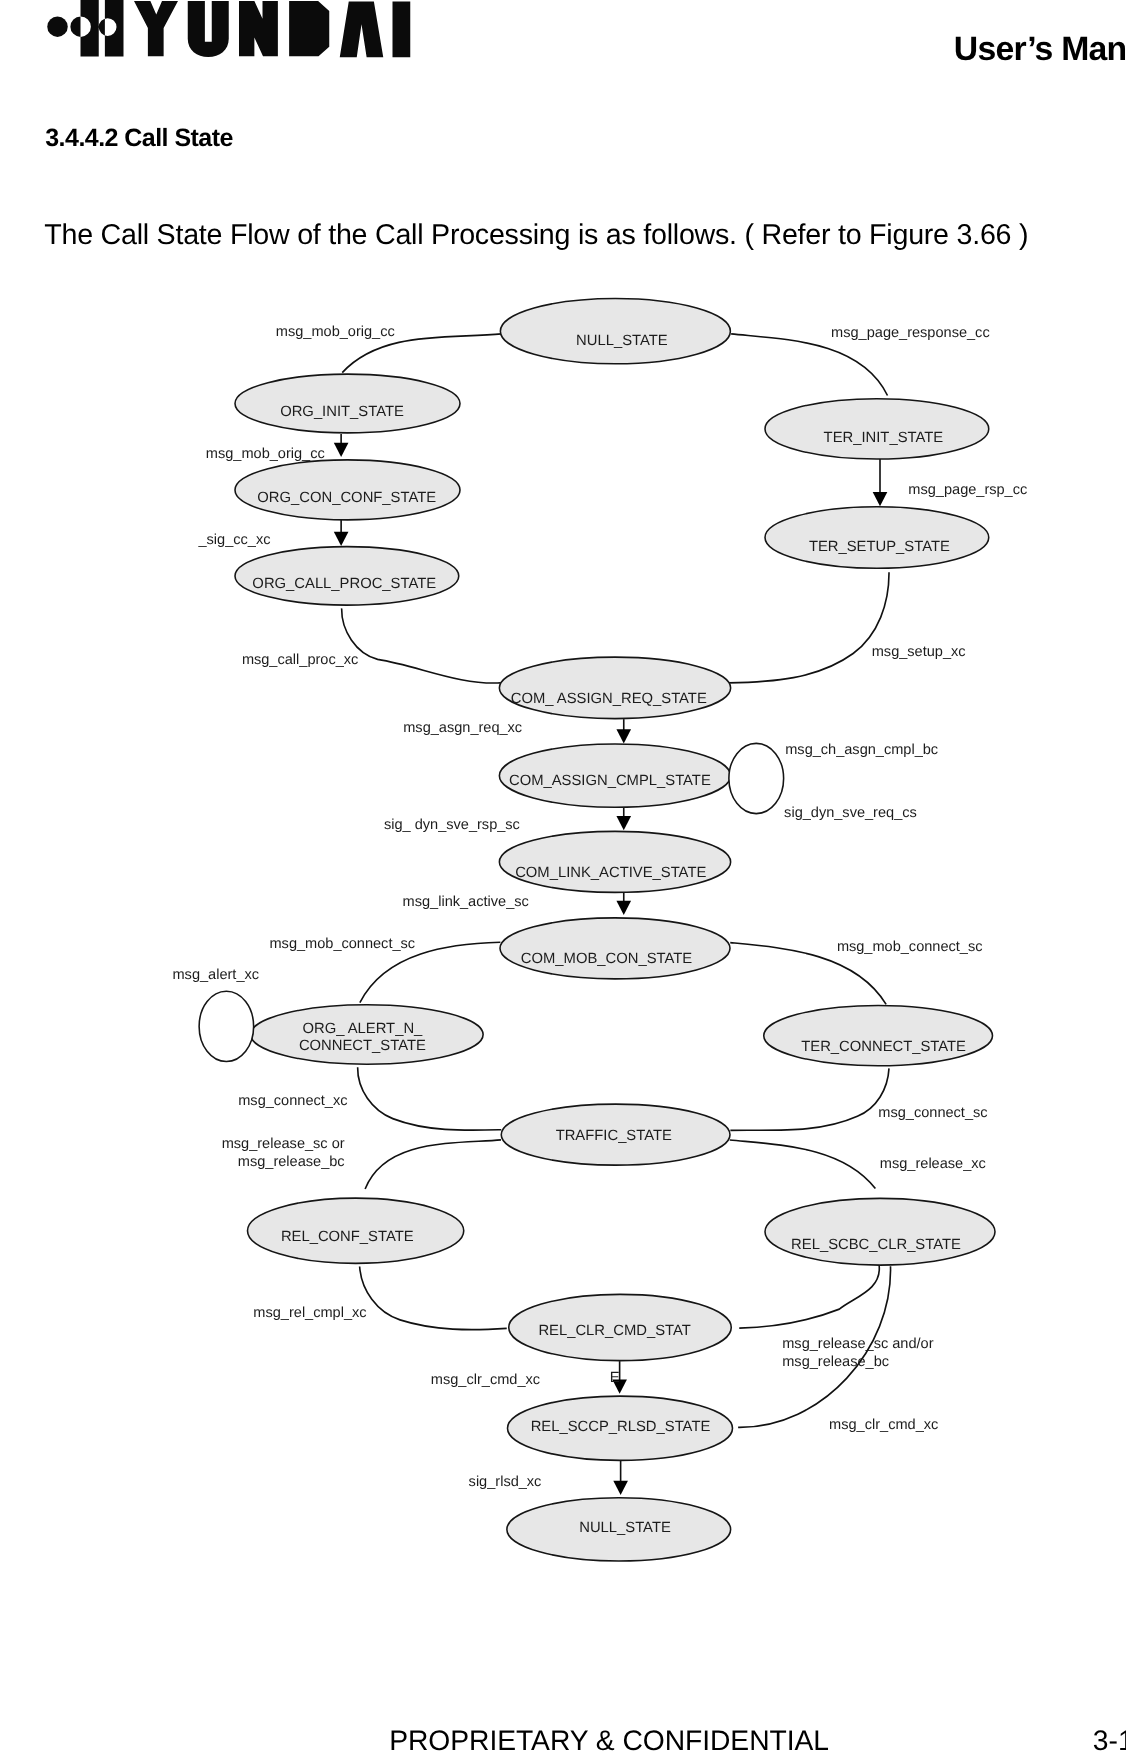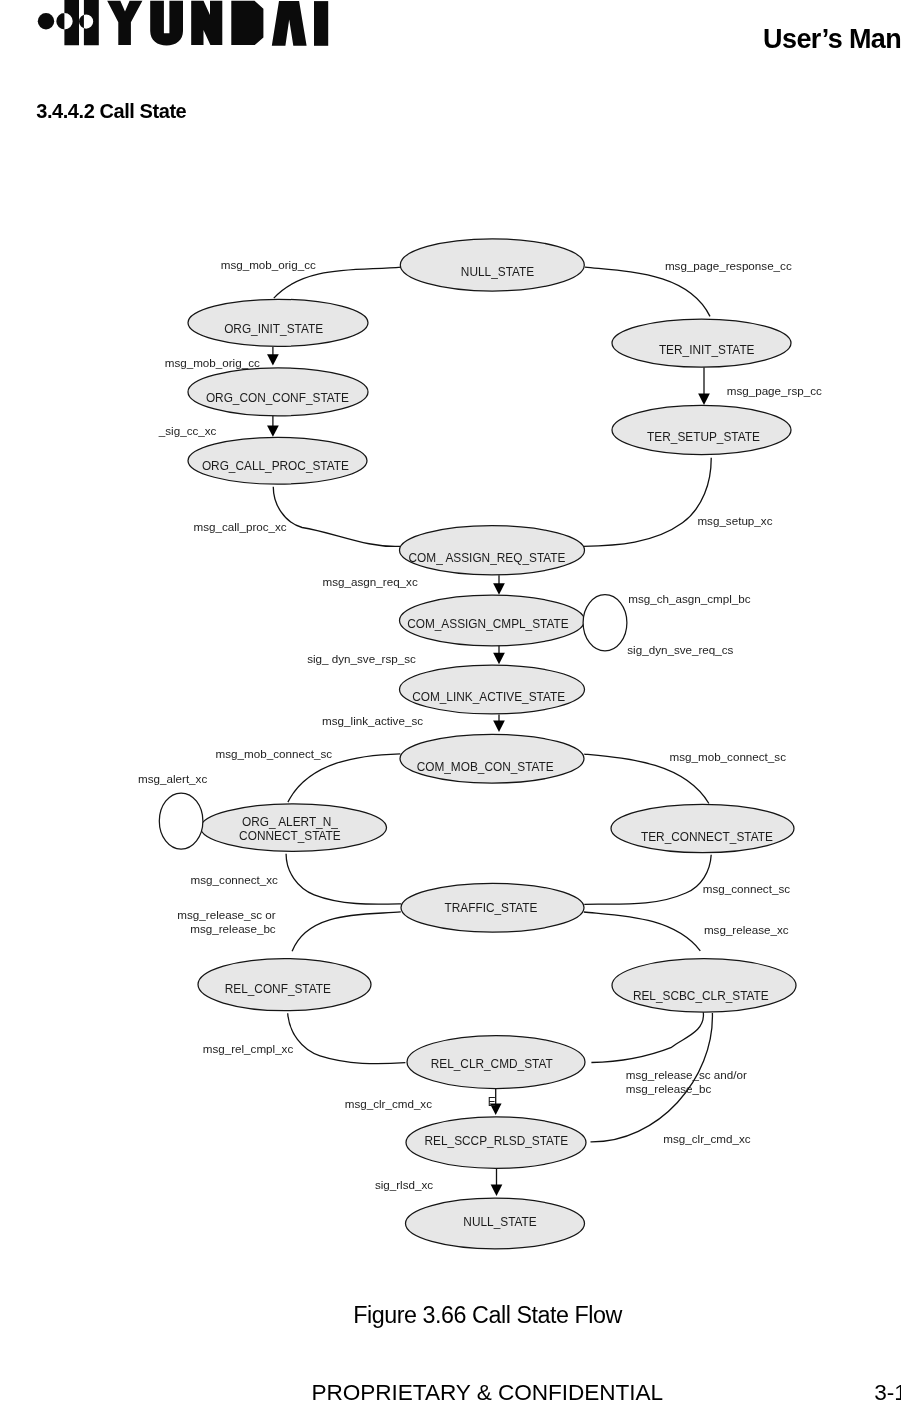--- a/index.html
+++ b/index.html
@@ -34,20 +34,21 @@
       <path d="M 114.2 0.8 H 127.9 V 33.3 H 133.4 V 0.8 H 147.0 V 31.0 C 147.0 40.2 139.7 45.6 130.6 45.6 C 121.5 45.6 114.2 40.2 114.2 31.0 Z"></path>
       <path d="M 155.2 0.8 H 167.5 L 174.0 15.0 V 0.8 H 186.3 V 44.9 H 174.4 L 167.5 30.0 V 44.9 H 155.2 Z"></path>
       <path d="M 195.3 0.8 H 218.5 L 227.4 8.7 V 37.4 L 218.8 44.9 H 195.3 Z M 209.0 11.3 H 215.1 V 34.9 H 209.0 Z"></path>
       <path d="M 243.0 1.1 H 263.1 L 270.6 45.8 H 257.3 L 253.2 19.4 L 249.4 45.8 H 235.8 Z"></path>
       <path d="M 278.0 1.1 H 292.2 V 45.8 H 278.0 Z"></path>
     </g>
   </svg>
 
   <div id="hdr-right">User’s Manual</div>
   <div id="sect">3.4.4.2  Call State</div>
+  <div id="para">The Call State Flow of the Call Processing is as follows. ( Refer to Figure 3.66 )</div>
 
   <svg id="diagram" width="901" height="1290">
     <g id="edges">
         <path d="M 365.2 267.1 C 323.3 271.1 269.1 264.2 237.8 298.1" class="edge"></path>
         <path d="M 548.9 267.1 C 591.7 271.5 652.2 272.1 674.0 316.4" class="edge"></path>
         <path d="M 237.3 486.7 C 237.1 504.3 248.6 522.8 266.1 527.5 C 299.1 532.7 330.3 548.1 364.5 546.3" class="edge"></path>
         <path d="M 675.2 457.8 C 675.4 482.2 666.8 507.9 646.5 522.8 C 617.9 543.5 581.0 545.7 547.0 546.3" class="edge"></path>
         <path d="M 364.3 753.8 C 323.6 754.9 272.5 761.6 251.9 802.1" class="edge"></path>
         <path d="M 548.2 754.1 C 591.5 758.2 647.8 762.4 672.9 803.5" class="edge"></path>
         <path d="M 250.1 853.8 C 249.9 871.7 261.7 888.3 278.2 894.9 C 305.7 905.5 336.0 904.5 365.0 903.8" class="edge"></path>
@@ -175,17 +176,16 @@
         <text x="667.9" y="934.3" class="elabel" text-anchor="start">msg_release_xc</text>
         <text x="166.7" y="1053.4" class="elabel" text-anchor="start">msg_rel_cmpl_xc</text>
         <text x="589.8" y="1078.7" class="elabel" text-anchor="start">msg_release_sc  and/or</text>
         <text x="589.8" y="1093.1000000000001" class="elabel" text-anchor="start">msg_release_bc</text>
         <text x="308.7" y="1107.5" class="elabel" text-anchor="start">msg_clr_cmd_xc</text>
         <text x="627.3" y="1143.3" class="elabel" text-anchor="start">msg_clr_cmd_xc</text>
         <text x="338.9" y="1188.8" class="elabel" text-anchor="start">sig_rlsd_xc</text>
       </g>
   </svg>
 
-  <div id="figcap">Figure 3.66 Call State Flow</div>
   <div id="footer-left">PROPRIETARY &amp; CONFIDENTIAL</div>
   <div id="footer-right">3-177</div>
 
 </div>
 
 </body></html>

